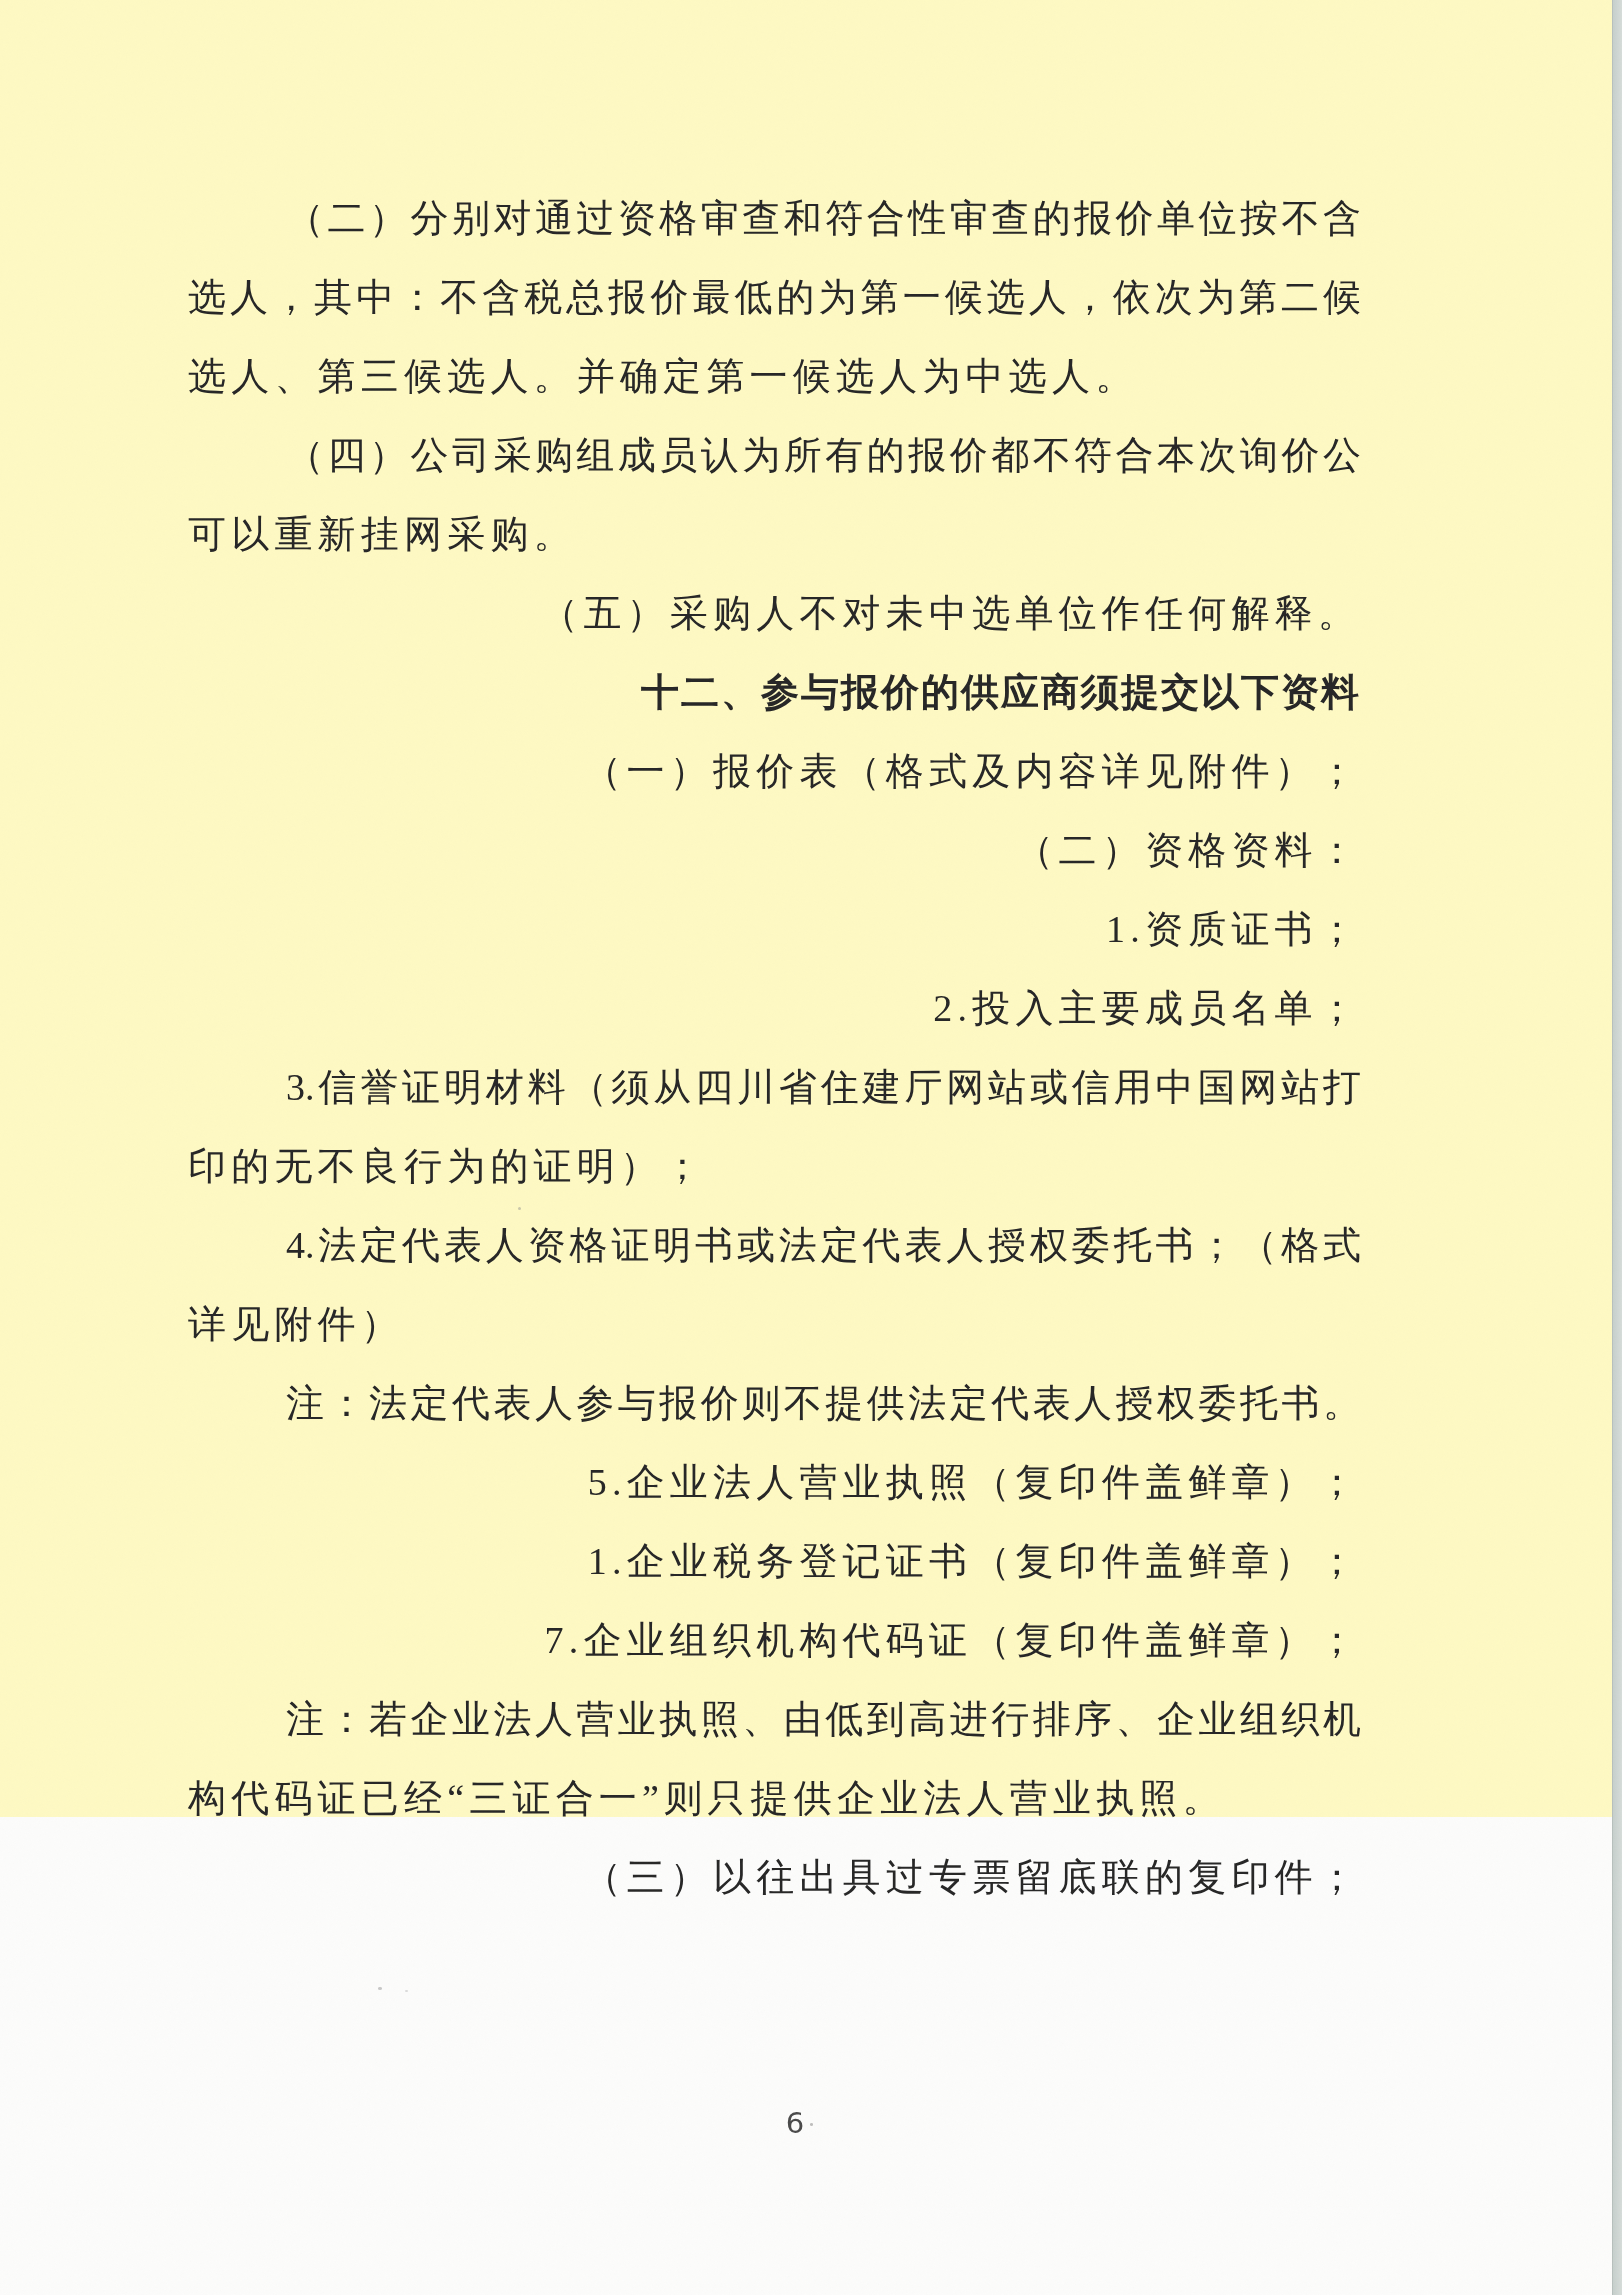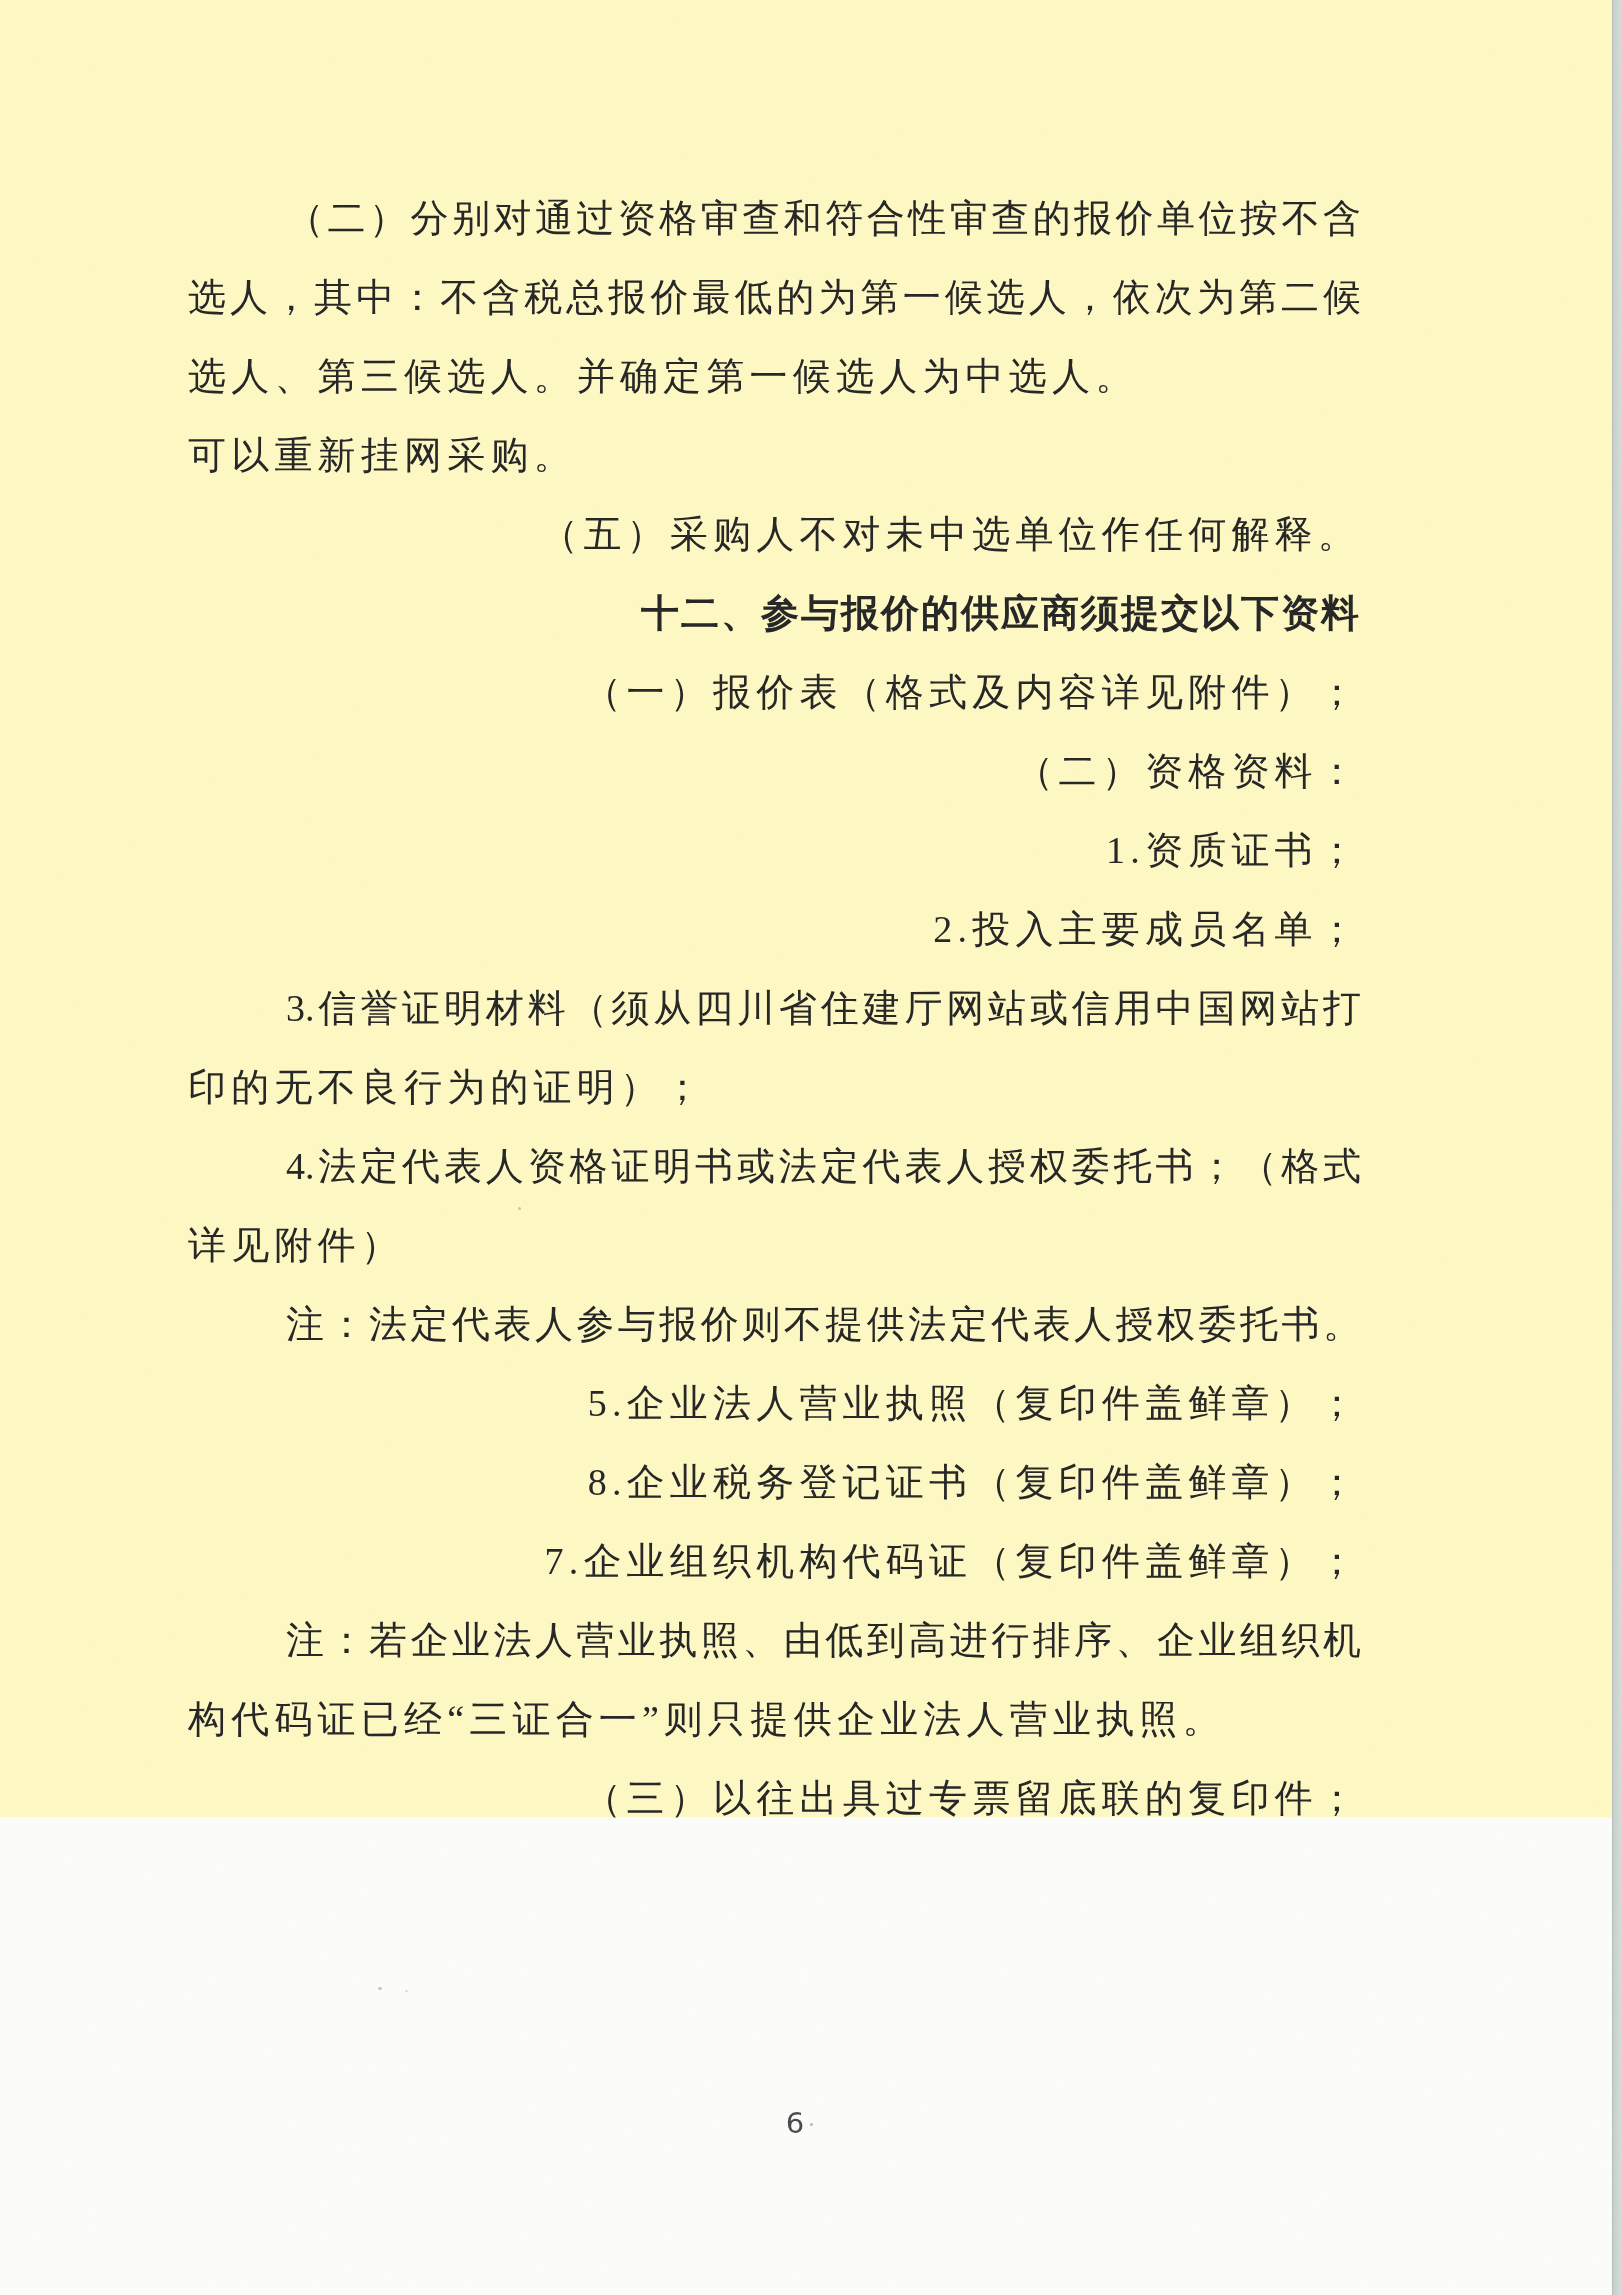--- a/index.html
+++ b/index.html
@@ -85,34 +85,35 @@
 </style>
 </head>
 <body>
 
 <div class="page">
 
   <div class="doc">
       <div class="line indent justify">（二）分别对通过资格审查和符合性审查的报价单位按不含</div>
       <div class="line justify">选人，其中：不含税总报价最低的为第一候选人，依次为第二候</div>
       <div class="line">选人、第三候选人。并确定第一候选人为中选人。</div>
+      <div class="line indent justify">（四）公司采购组成员认为所有的报价都不符合本次询价公</div>
       <div class="line">可以重新挂网采购。</div>
       <div class="line indent">（五）采购人不对未中选单位作任何解释。</div>
       <div class="line indent bold">十二、参与报价的供应商须提交以下资料</div>
       <div class="line indent">（一）报价表（格式及内容详见附件）；</div>
       <div class="line indent">（二）资格资料：</div>
       <div class="line indent">1.资质证书；</div>
       <div class="line indent">2.投入主要成员名单；</div>
       <div class="line indent justify">3.信誉证明材料（须从四川省住建厅网站或信用中国网站打</div>
       <div class="line">印的无不良行为的证明）；</div>
       <div class="line indent justify">4.法定代表人资格证明书或法定代表人授权委托书；（格式</div>
       <div class="line">详见附件）</div>
       <div class="line indent justify">注：法定代表人参与报价则不提供法定代表人授权委托书。</div>
       <div class="line indent">5.企业法人营业执照（复印件盖鲜章）；</div>
-      <div class="line indent">8.企业税务登记证书（复印件盖鲜章）；</div>
+      <div class="line indent">1.企业税务登记证书（复印件盖鲜章）；</div>
       <div class="line indent">7.企业组织机构代码证（复印件盖鲜章）；</div>
       <div class="line indent justify">注：若企业法人营业执照、由低到高进行排序、企业组织机</div>
       <div class="line">构代码证已经“三证合一”则只提供企业法人营业执照。</div>
       <div class="line indent">（三）以往出具过专票留底联的复印件；</div>
     </div>
 
   <div class="page-number">6</div>
 
   <div class="scan-strip"></div>
 

